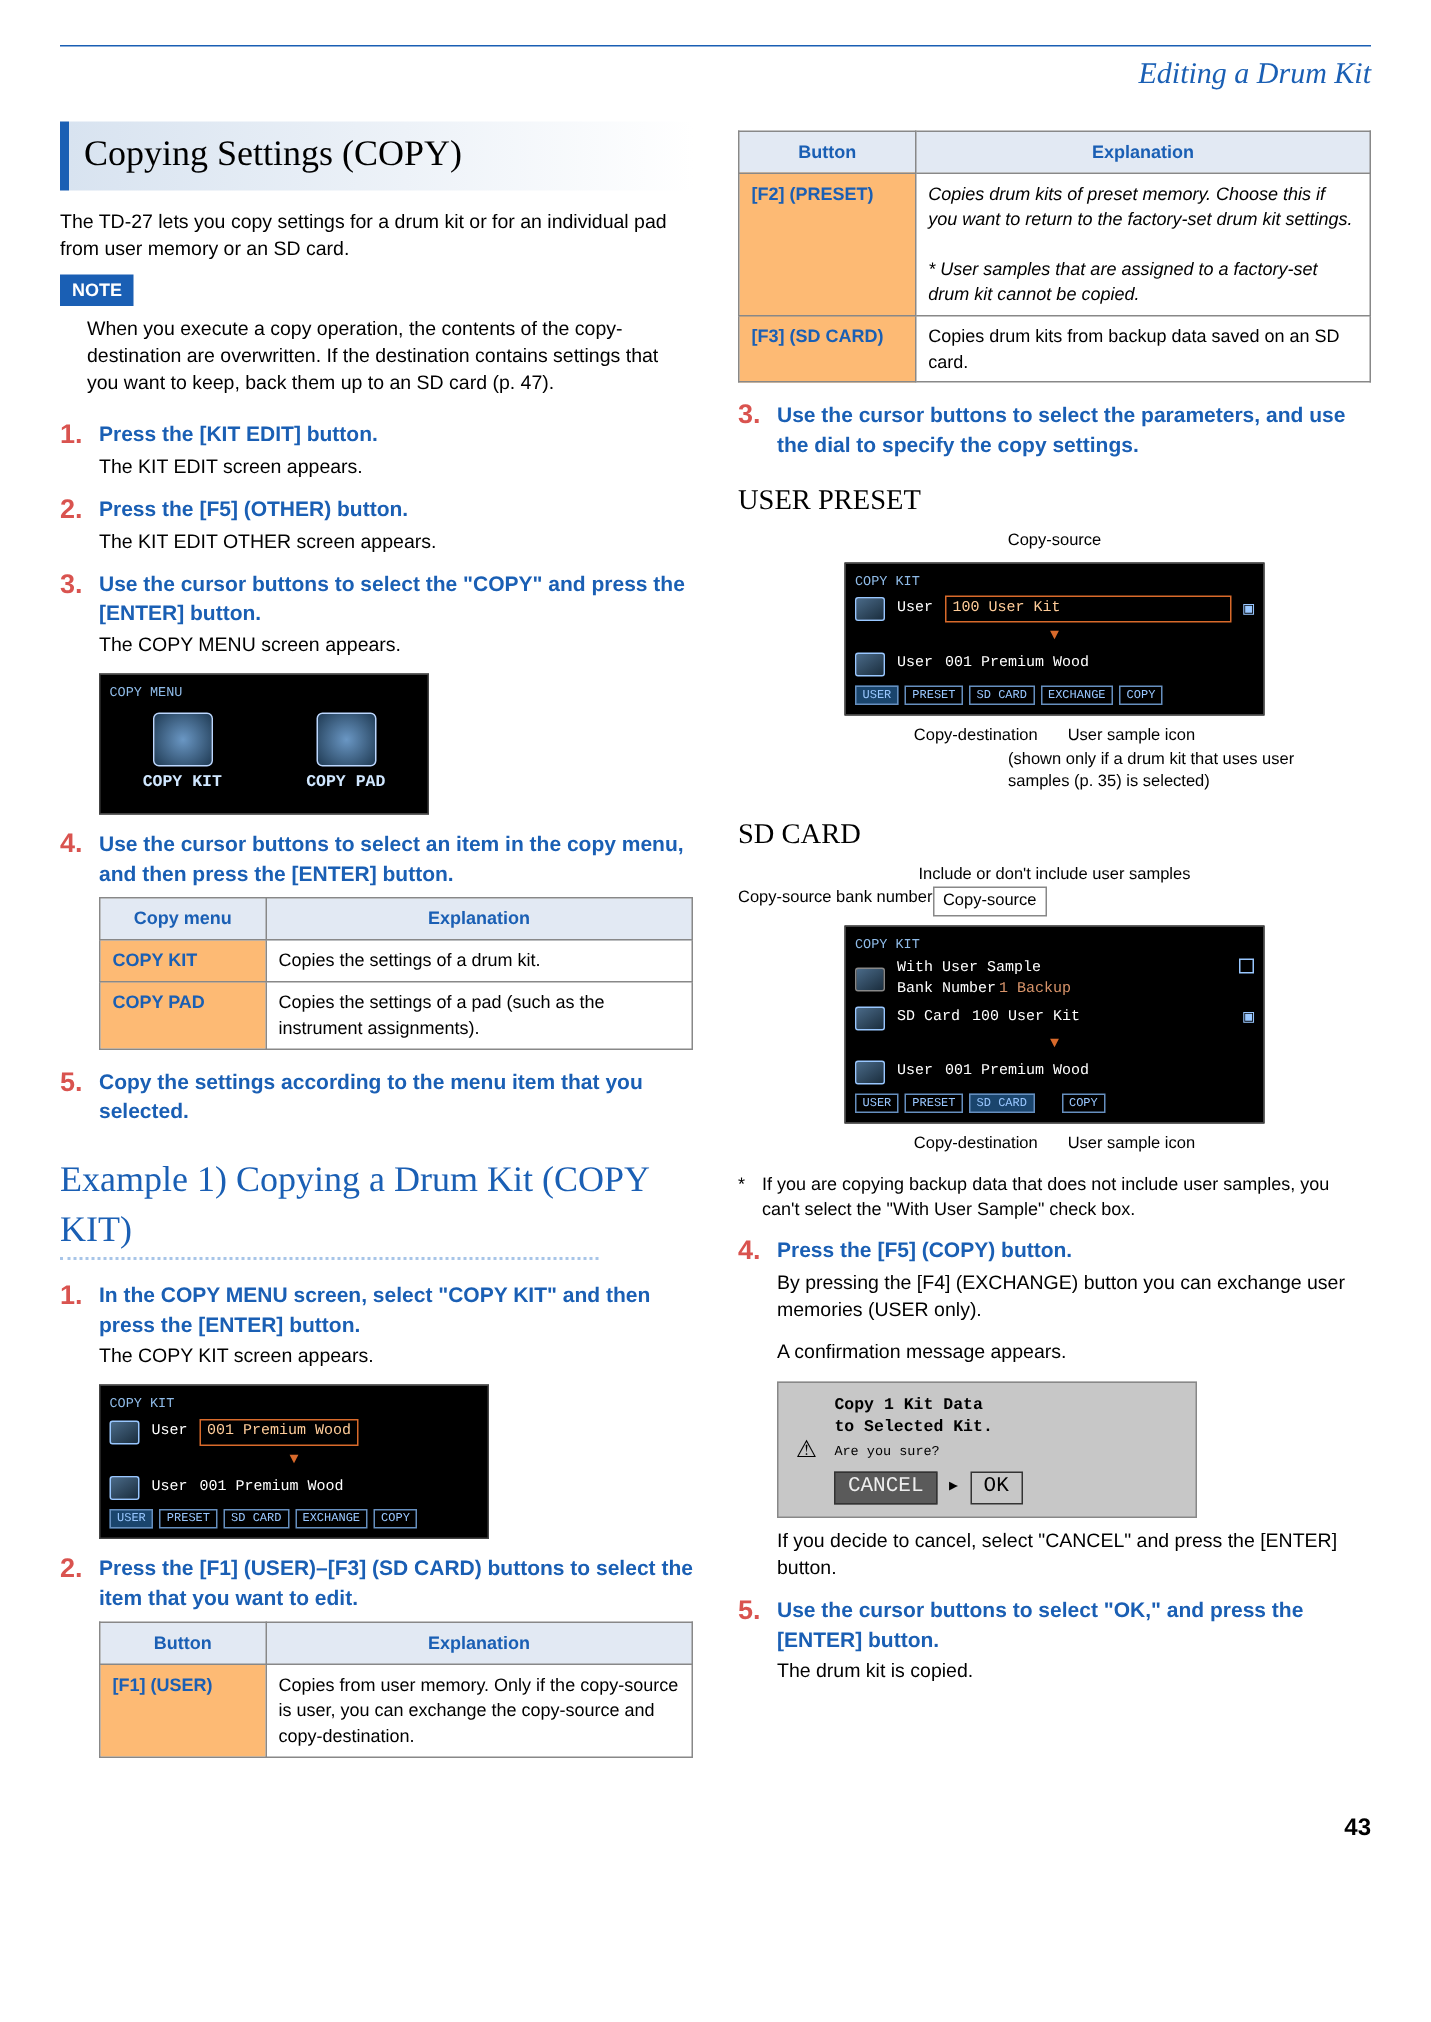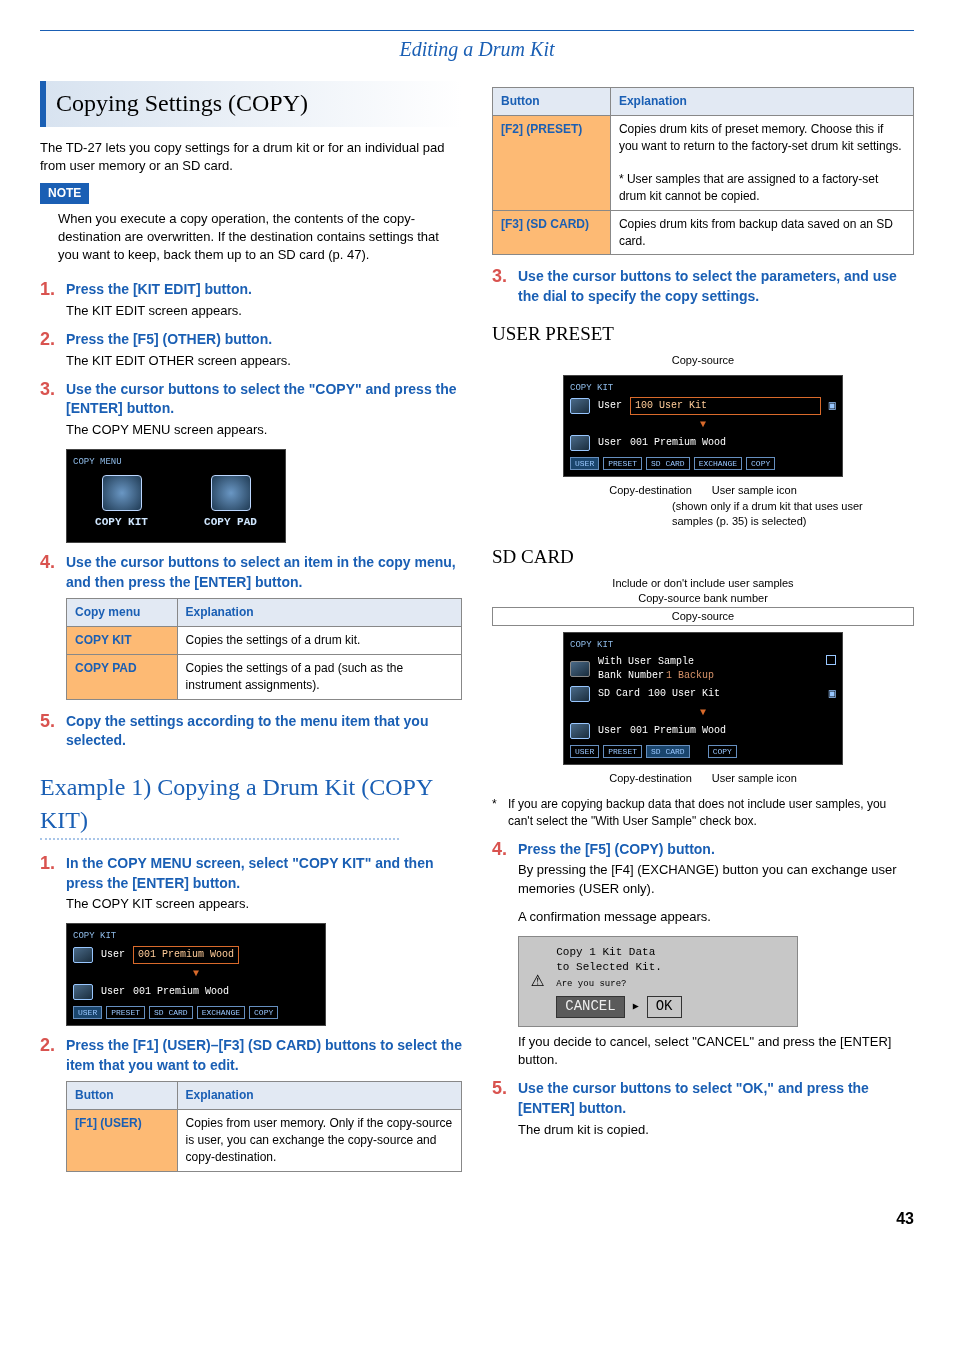--- a/index.html
+++ b/index.html
@@ -11,21 +11,21 @@
     color: #000;
     font-size: 13px;
     line-height: 1.4;
   }
   .top-rule { border-top: 1px solid #1a5fb4; margin-bottom: 4px; }
   .section-header {
     color: #1a5fb4;
     font-size: 20px;
     font-style: italic;
     font-family: Georgia, serif;
-    text-align: center;
+    text-align: right;
     margin-bottom: 18px;
   }
   .columns { display: flex; gap: 30px; }
   .col { flex: 1; min-width: 0; }
   h2.title-bar {
     background: linear-gradient(to right, #d8e3f0 0%, #fff 100%);
     border-left: 6px solid #1a5fb4;
     font-family: Georgia, serif;
     font-weight: normal;
     font-size: 24px;
@@ -81,20 +81,21 @@
   table.data th, table.data td {
     border: 1px solid #888;
     padding: 5px 8px;
     text-align: left;
     vertical-align: top;
   }
   table.data th {
     background: #e2e9f3;
     color: #1a5fb4;
     font-weight: bold;
+    text-align: center;
   }
   table.data td.left {
     background: #fdba74;
     color: #1a5fb4;
     font-weight: bold;
     width: 28%;
   }
   .screenshot {
     background: #000;
     color: #fff;
@@ -121,21 +122,21 @@
   .copy-label { font-family: "Courier New", monospace; font-size:11px; color:#d0e7ff; margin-top:4px; font-weight:bold; }
   .confirm-box {
     background:#c7c7c7;
     border:1px solid #888;
     padding:8px 12px;
     font-family:"Courier New", monospace;
     font-size:11px;
     color:#000;
     margin-left:26px;
   }
-  .confirm-box .title { font-weight:normal; }
+  .confirm-box .title { font-weight:bold; }
   .confirm-buttons { margin-top:6px; display:flex; gap:8px; align-items:center; }
   .confirm-btn { border:1px solid #333; padding:0 8px; font-size:14px; display:inline-block; }
   .confirm-btn.cancel { background:#5a5a5a; color:#eee; }
   .tri { font-size:10px; }
   .around-shot { margin: 6px 0 10px 0; }
 </style>
 </head>
 <body>
 
 <div class="top-rule"></div>
@@ -267,21 +268,21 @@
   <div class="col">
 
     <table class="data">
       <tbody>
           <tr>
         <th>Button</th>
         <th>Explanation</th>
       </tr>
       <tr>
         <td class="left">[F2] (PRESET)</td>
-        <td style="white-space:pre-line;">Copies drum kits of preset memory. Choose this if you want to return to the factory-set drum kit settings.
+        <td style="white-space:pre-line;font-style:italic;">Copies drum kits of preset memory. Choose this if you want to return to the factory-set drum kit settings.
 
 *  User samples that are assigned to a factory-set drum kit cannot be copied.</td>
       </tr>
       <tr>
         <td class="left">[F3] (SD CARD)</td>
         <td>Copies drum kits from backup data saved on an SD card.</td>
       </tr>
     </tbody>
       </table>
 
@@ -320,21 +321,21 @@
       <div style="display:flex; justify-content:center; gap:20px;">
         <span class="sm-caption">Copy-destination</span>
         <span class="sm-caption">User sample icon</span>
       </div>
       <div style="font-size:11px; margin-left:180px; width:200px;">(shown only if a drum kit that uses user samples (p. 35) is selected)</div>
     </div>
 
     <h4 class="small-sub">SD CARD</h4>
     <div class="around-shot">
       <div class="sm-caption">Include or don't include user samples</div>
-      <div style="display:flex; justify-content:flex-start;flex-direction:column;">
+      <div style="display:flex; justify-content:flex-start;">
         <span class="sm-caption">Copy-source bank number</span>
         <span class="sm-caption" style="border:1px solid #888; padding:1px 6px;">Copy-source</span>
       </div>
 
       <div class="screenshot" style="width:280px; margin-left:auto; margin-right:auto;">
         <div style="color:#8fbbe8; font-size:9px;">COPY KIT</div>
         <div class="row">
           <div class="icon-box" style="border-color:#888;"></div>
           <div style="flex:1;">
             <div style="display:flex; justify-content:space-between;">

